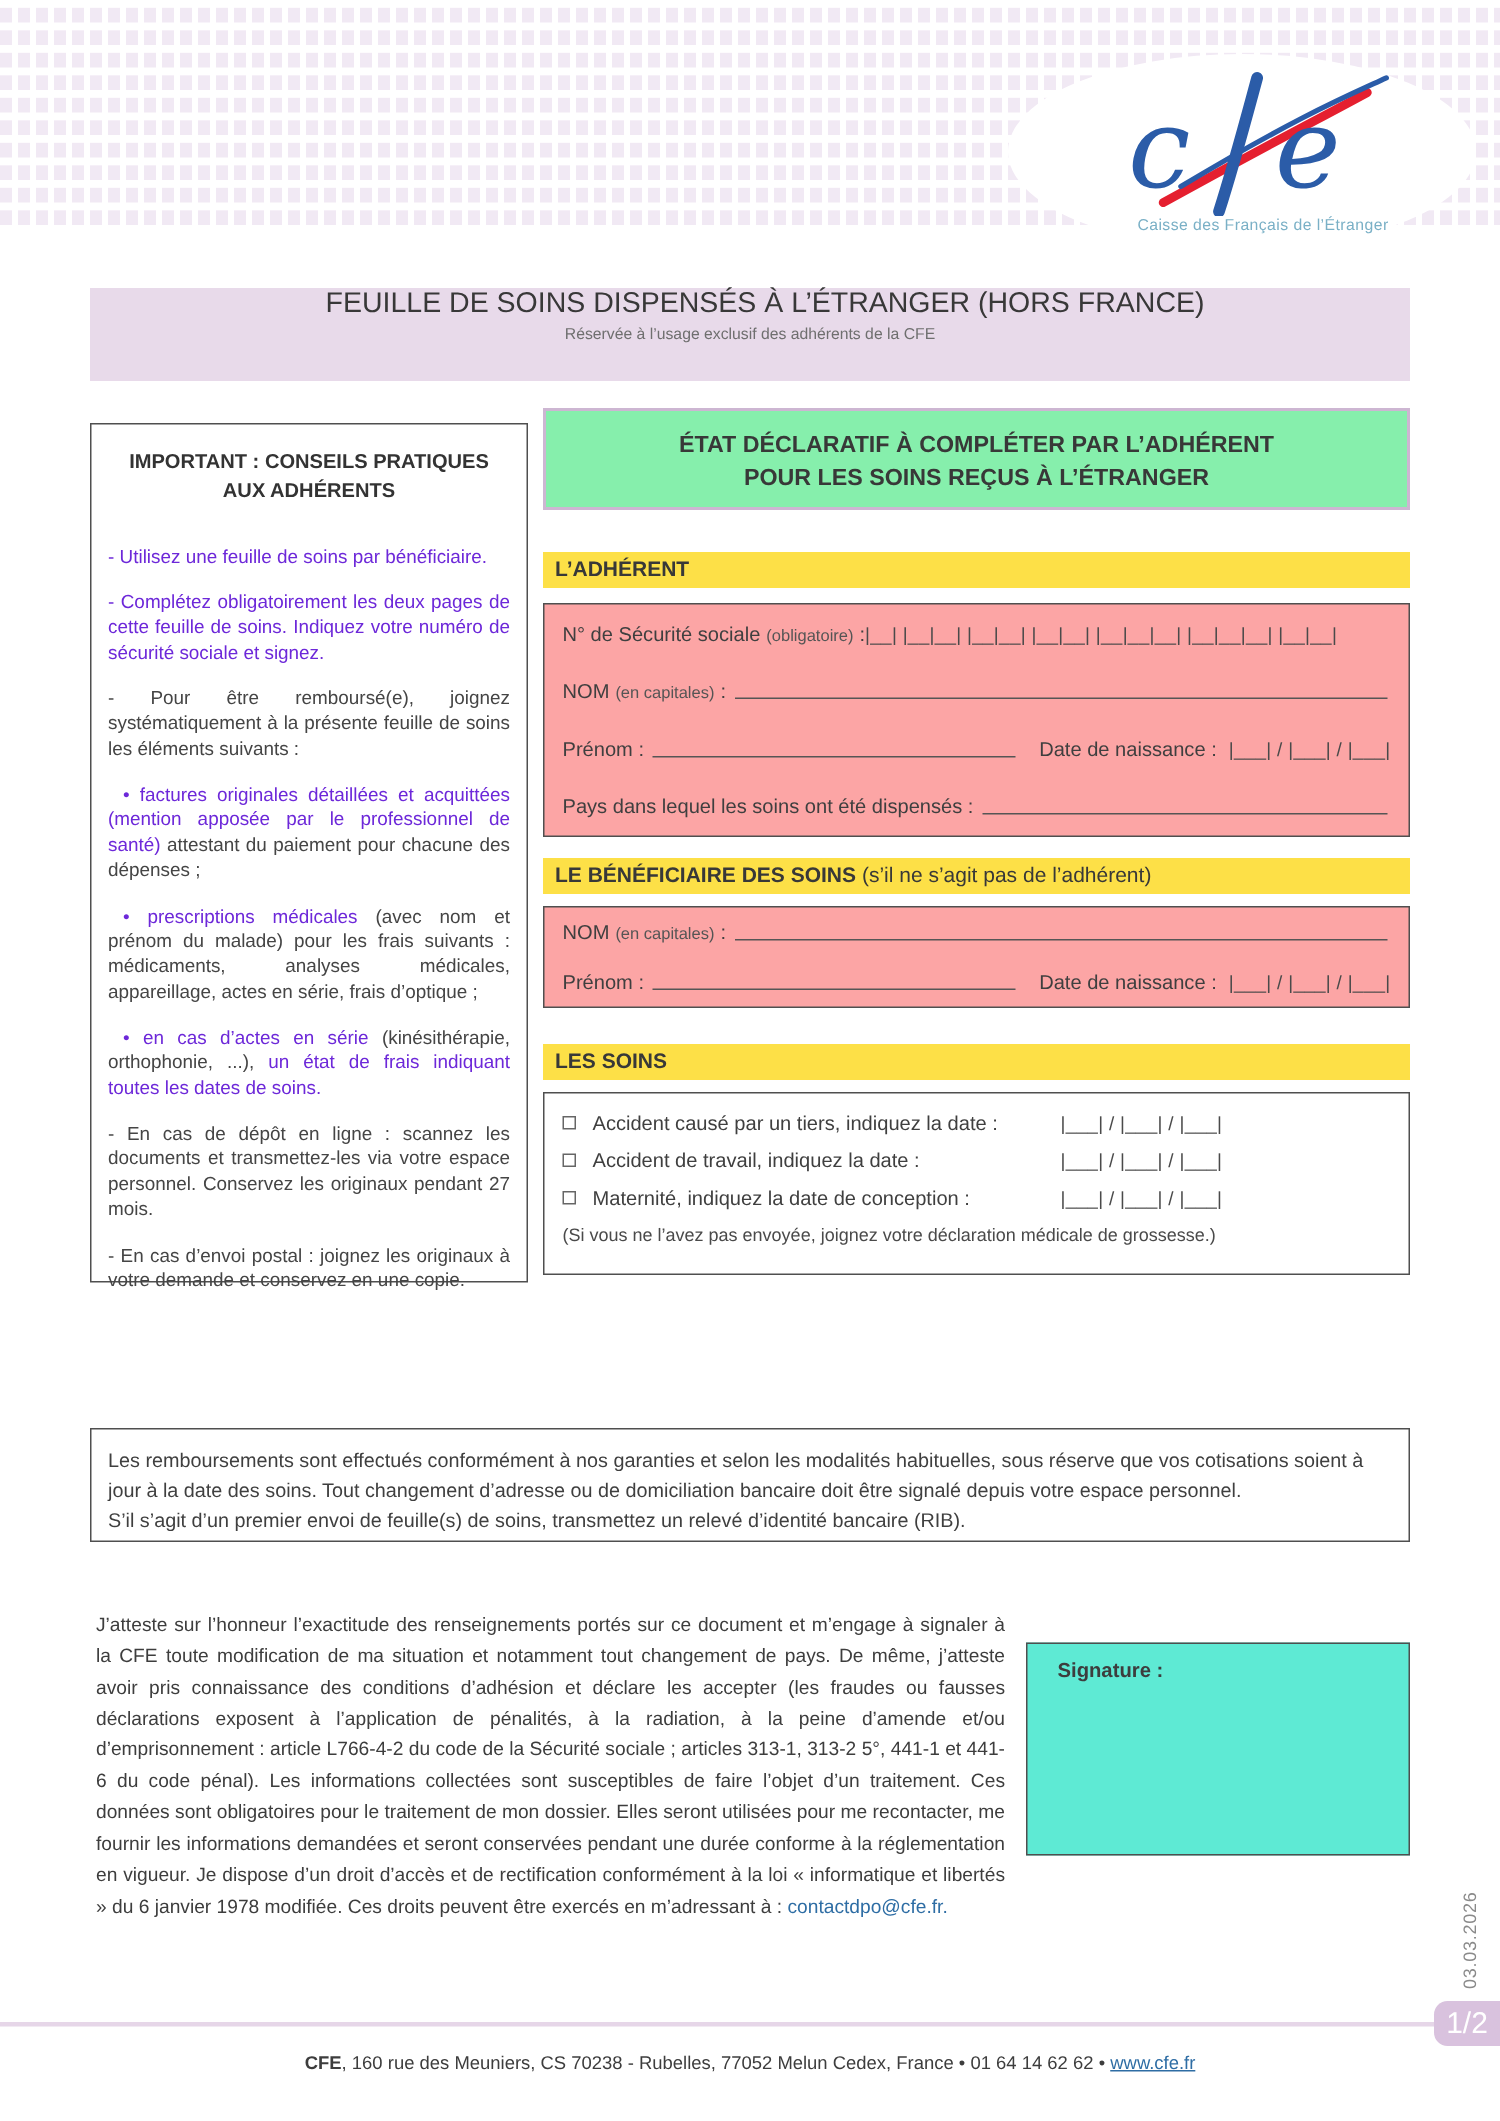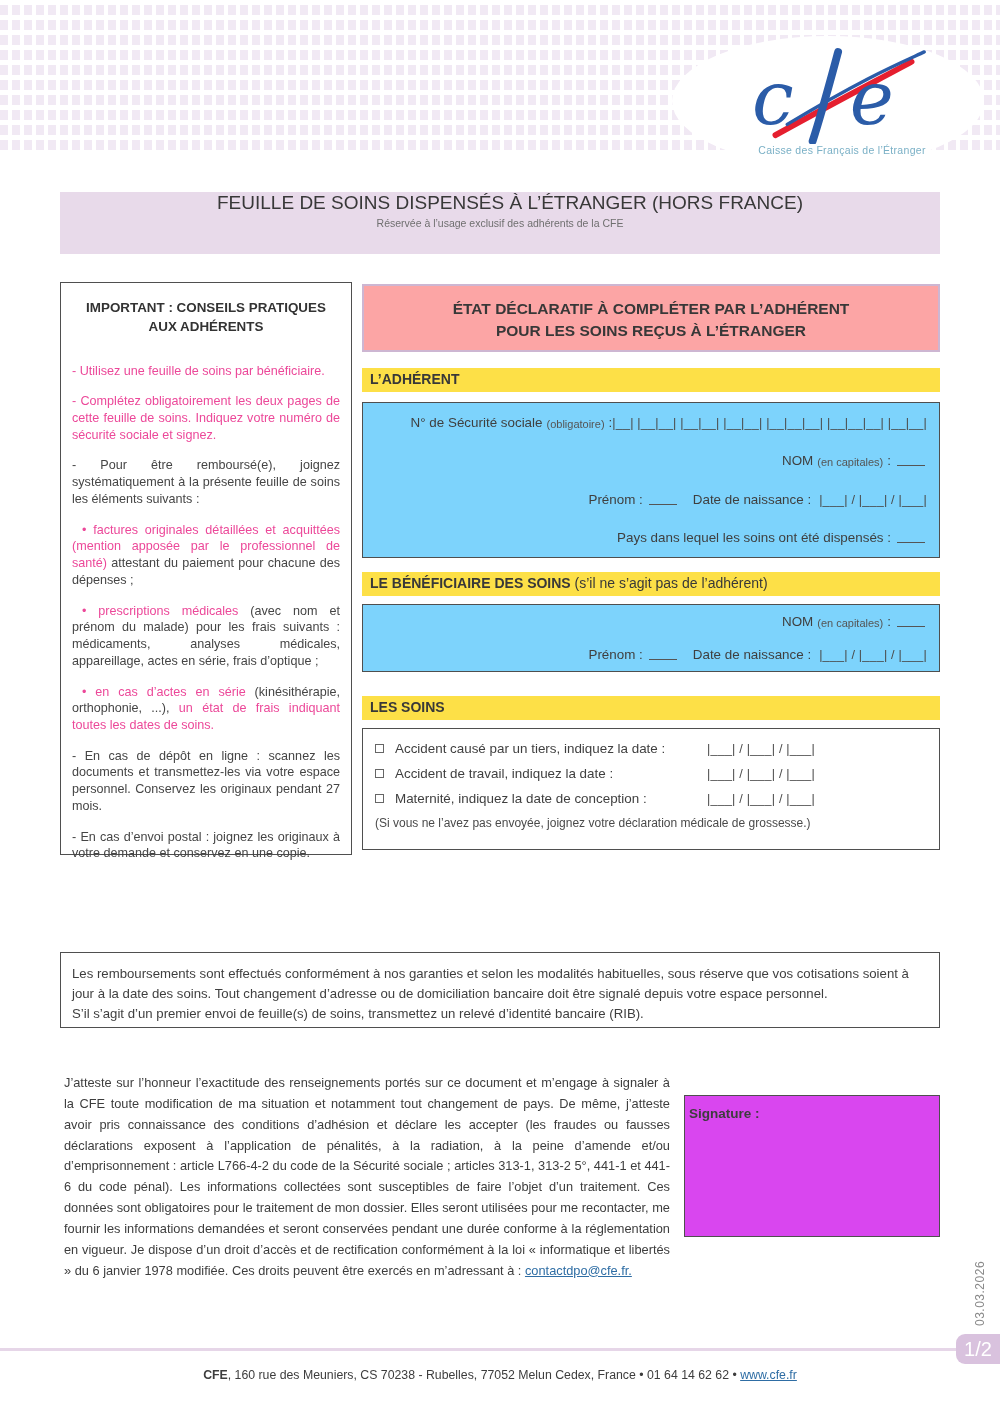--- a/index.html
+++ b/index.html
@@ -22,35 +22,35 @@
   .banner { position:absolute; left:60px; top:192px; width:880px; height:62px; background:#e8daea; text-align:center; }
   .banner-title { font-size:19px; font-weight:normal; color:#383838;padding-left:20px; }
   .banner-sub { font-size:10.5px; color:#6f6f6f; margin-top:3px; }
 
   
   .sidebar { position:absolute; left:60px; top:282px; width:292px; height:573px; border:1.5px solid #4f4f4f;
              padding:12px 11px; font-size:12.6px; line-height:1.33; text-align:justify; }
   .sidebar-heading { text-align:center; font-weight:bold; font-size:13.4px; line-height:1.4; margin:4px 0 26px; color:#333; }
   .sb-p { margin-bottom:14px; }
   .sb-p.indent { text-indent:10px; }
-  .red { color:#ec4899; }
+  .red { color:#6d28d9; }
   .dark { color:#454545; }
 
   
-  .decl-box { position:absolute; left:362px; top:284px; width:578px; height:68px; border:2px solid #cdb6d2;
-              text-align:center; font-weight:bold; font-size:15.5px; color:#383838; padding-top:12px; line-height:1.45; background:#fca5a5; }
+  .decl-box { position:absolute; left:362px; top:272px; width:578px; height:68px; border:2px solid #cdb6d2;
+              text-align:center; font-weight:bold; font-size:15.5px; color:#383838; padding-top:12px; line-height:1.45; background:#86efac; }
   .section-bar { position:absolute; left:362px; width:578px; height:24px; background:#fde047;
                  padding:3px 8px; font-size:14px; font-weight:bold; color:#383838; white-space:nowrap; }
   #bar-adherent { top:368px; }
   #bar-benef { top:572px; }
   #bar-soins { top:696px; }
   .section-note { font-weight:normal; }
 
-  .field-box { position:absolute; left:362px; width:578px; border:1.5px solid #4f4f4f; background:#7dd3fc;
-               display:flex; flex-direction:column; justify-content:space-between; font-size:13.4px; color:#3f3f3f;align-items:flex-end; }
+  .field-box { position:absolute; left:362px; width:578px; border:1.5px solid #4f4f4f; background:#fca5a5;
+               display:flex; flex-direction:column; justify-content:space-between; font-size:13.4px; color:#3f3f3f; }
   #adherent-box { top:402px; height:156px; padding:12px 12px; }
   #benef-box { top:604px; height:68px; padding:9px 12px; }
   .field-row { display:flex; align-items:flex-end; white-space:nowrap; }
   .small-note { font-size:11px; color:#555; margin-left:4px; }
   .colon { margin-left:4px; }
   .fill { flex:1; border-bottom:1px solid #555; margin:0 2px 2px 6px; height:12px; min-width:28px; }
   .cells { color:#4a4a4a; font-size:12.6px; letter-spacing:0.2px; }
   .birth { margin-left:14px; }
 
   .soins-box { position:absolute; left:362px; top:728px; width:578px; height:122px; border:1.5px solid #4f4f4f;
@@ -63,22 +63,22 @@
   
   .modal-bar { position:absolute; left:60px; top:905px; width:880px; height:26px; background:#e4d4e6;
                padding:4px 8px; font-weight:bold; font-size:15px; color:#383838; }
   .modal-box { position:absolute; left:60px; top:952px; width:880px; height:76px; border:1.5px solid #4f4f4f;
                padding:11px 11px; font-size:13.2px; line-height:1.5; color:#3f3f3f; }
 
   
   .attestation { position:absolute; left:64px; top:1073px; width:876px; font-size:12.8px; line-height:1.63;
                  text-align:justify; color:#3d3d3d; }
   .signature-box { float:right; width:256px; height:142px; border:1.5px solid #4f4f4f;
-                   margin:22px 0 4px 14px; padding:7px 4px; font-weight:bold; font-size:13.5px; background:#d946ef; }
-  .email-link { color:#2e6da4; text-decoration:underline; cursor:pointer; }
+                   margin:22px 0 4px 14px; padding:7px 20px; font-weight:bold; font-size:13.5px; background:#5eead4; }
+  .email-link { color:#2e6da4; cursor:pointer; }
 
   
   .date-side { position:absolute; right:13px; top:1246px; height:80px; writing-mode:vertical-rl;
                transform:rotate(180deg); font-size:12px; color:#8a8a8a; letter-spacing:0.5px; }
   .rule { position:absolute; left:0; top:1348px; width:958px; height:3px; background:#e6d6e8; }
   .badge { position:absolute; left:956px; top:1334px; width:44px; height:30px; background:#d9c2de;
            border-radius:9px 0 0 9px; color:#fff; font-size:20px; display:flex; align-items:center; justify-content:center; }
   .footer { position:absolute; left:0; top:1368px; width:100%; text-align:center; font-size:12.3px; color:#3d3d3d; }
   .footer .org { font-weight:bold; }
   .site-link { color:#2e6da4; text-decoration:underline; cursor:pointer; }

